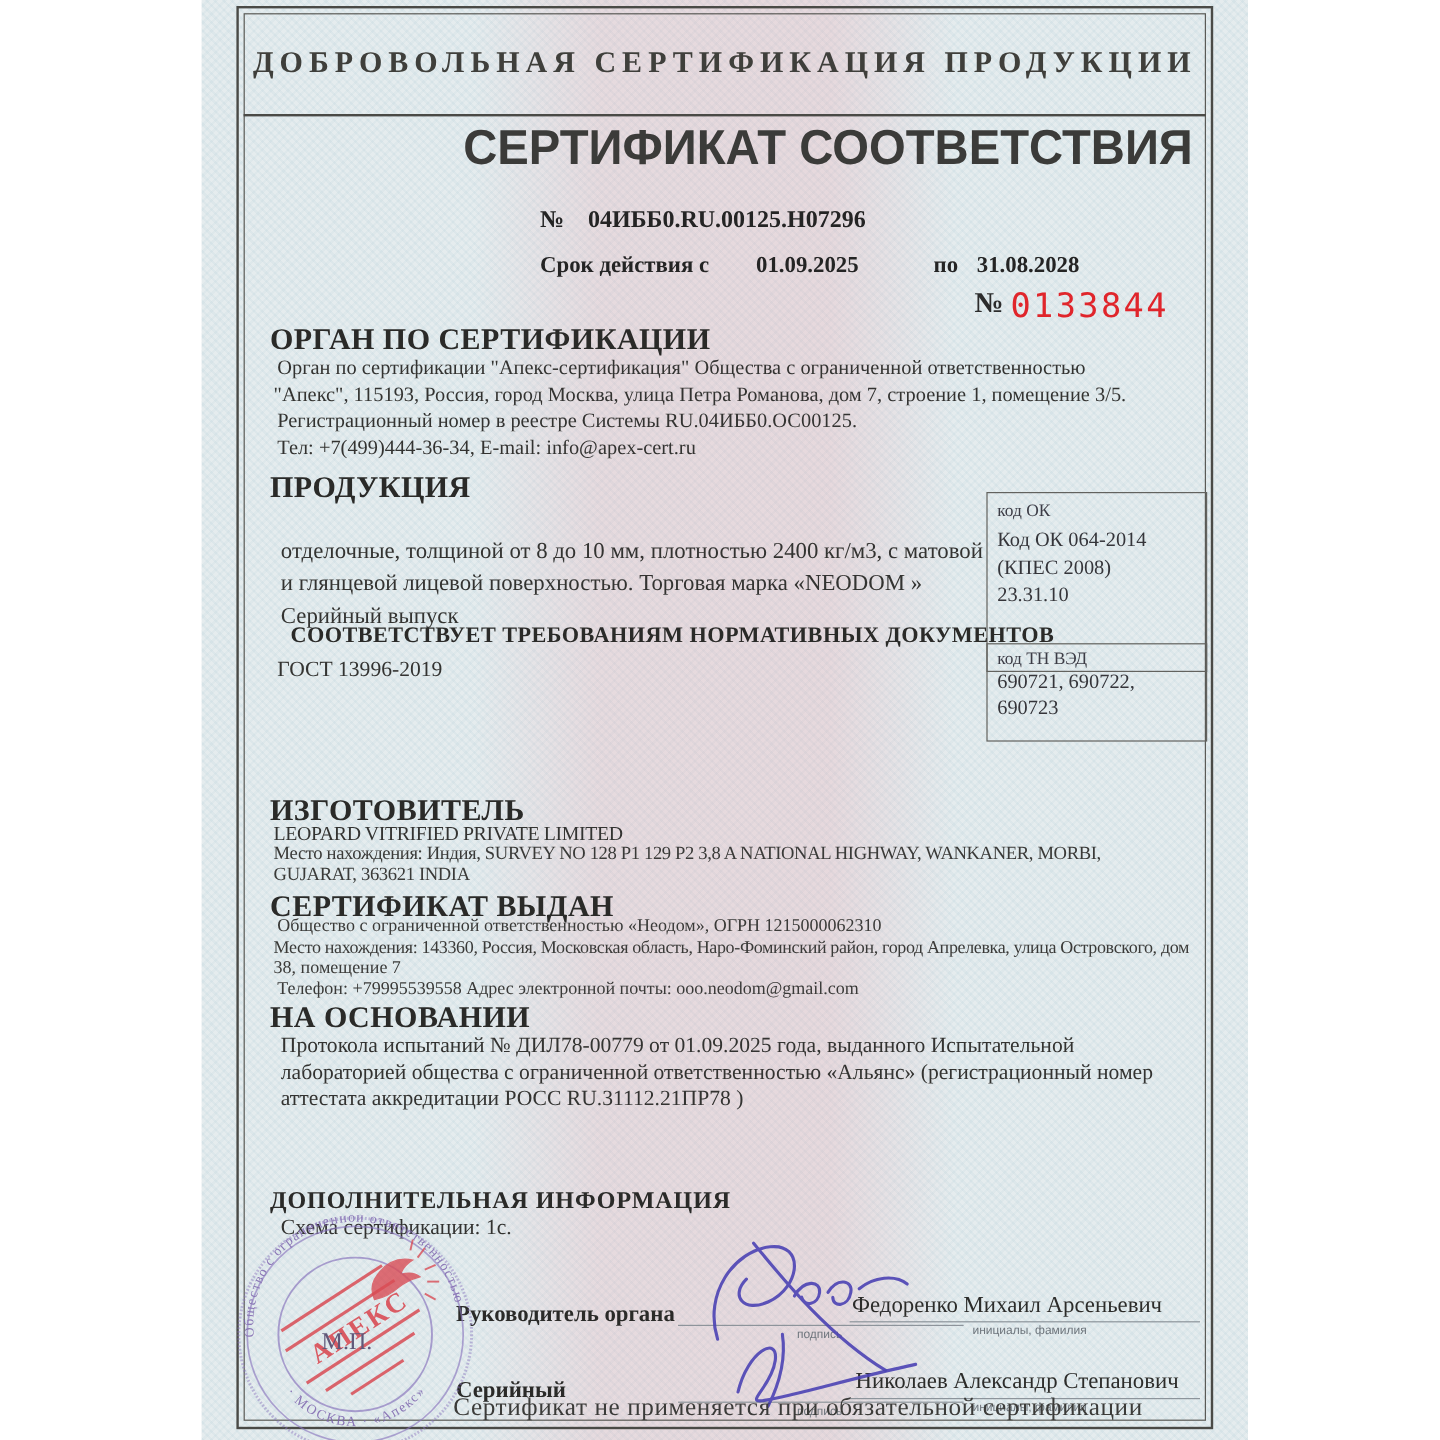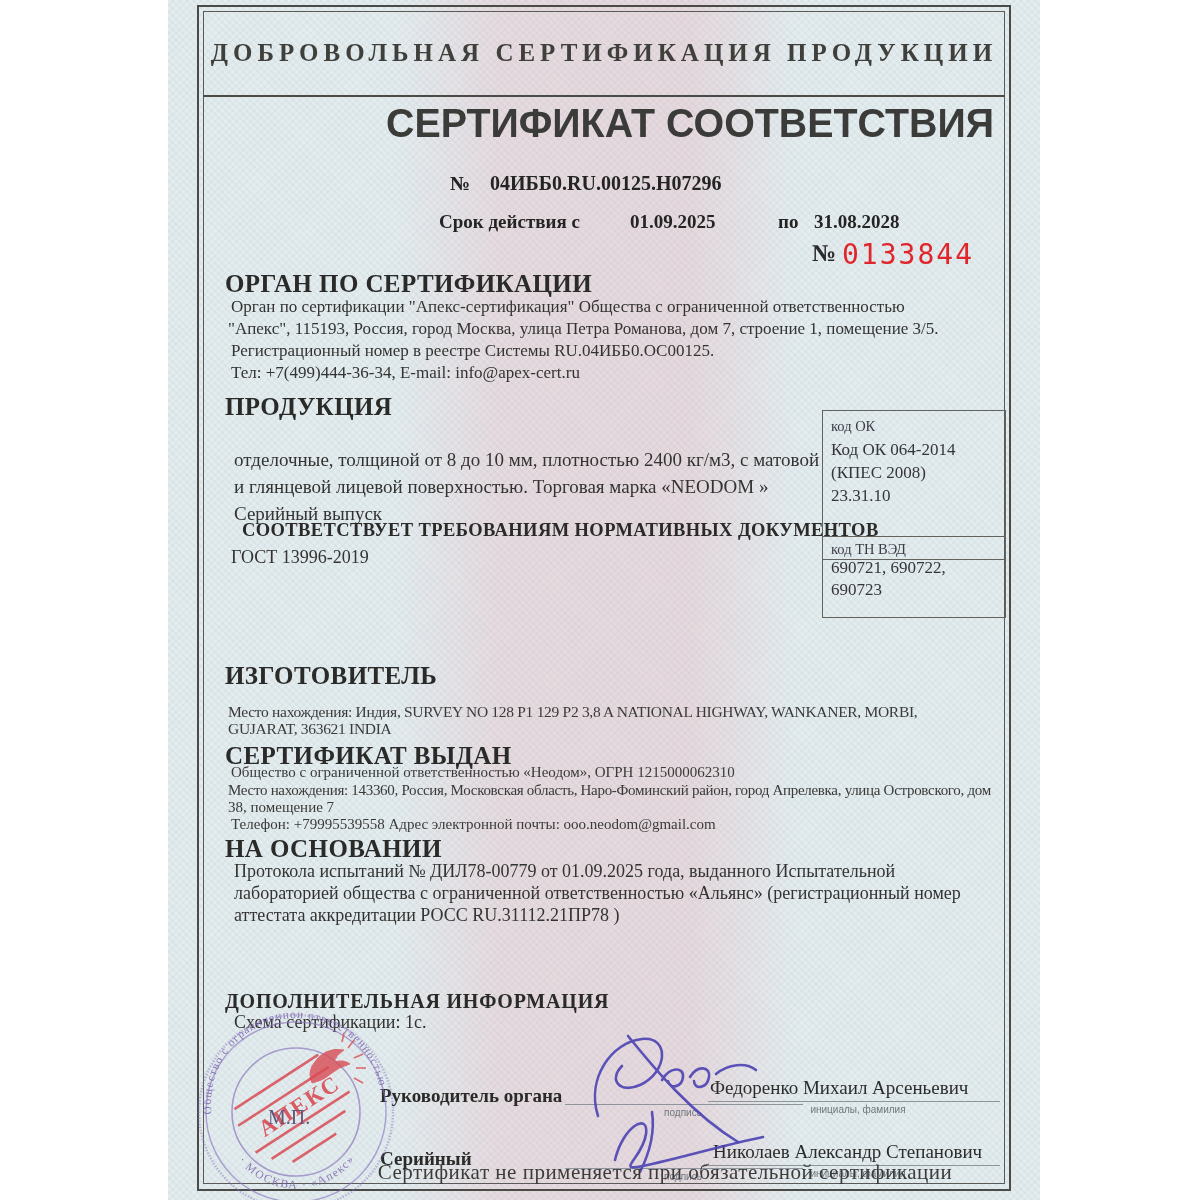--- a/index.html
+++ b/index.html
@@ -50,21 +50,21 @@
 
     <div class="header-box">
       <div class="top-title">ДОБРОВОЛЬНАЯ СЕРТИФИКАЦИЯ ПРОДУКЦИИ</div>
     </div>
 
     <div class="main-title">СЕРТИФИКАТ СООТВЕТСТВИЯ</div>
 
     <span class="abs num-line" style="left:282px;top:172px;">№</span>
     <span class="abs num-line" style="left:322px;top:172px;">04ИББ0.RU.00125.H07296</span>
 
-    <span class="abs validity" style="left:271px;top:211px;">Срок действия   с</span>
+    <span class="abs validity" style="left:282px;top:211px;">Срок действия   с</span>
     <span class="abs validity" style="left:462px;top:211px;">01.09.2025</span>
     <span class="abs validity" style="left:610px;top:211px;">по</span>
     <span class="abs validity" style="left:646px;top:211px;">31.08.2028</span>
 
     <span class="abs" style="left:644px;top:240px;font-size:24px;font-weight:bold;color:#2c2c2c;">№</span>
     <span class="abs red-num" style="left:674px;top:238px;">0133844</span>
 
     <div class="abs sec-title" style="left:57px;top:270px;">ОРГАН ПО СЕРТИФИКАЦИИ</div>
     <div class="abs body-17 long-line" style="left:63px;top:296px;">Орган по сертификации "Апекс-сертификация" Общества с ограниченной ответственностью</div>
     <div class="abs body-17 long-line" style="left:60px;top:318px;">"Апекс", 115193, Россия, город Москва, улица Петра Романова, дом 7, строение 1, помещение 3/5.</div>
@@ -86,20 +86,21 @@
     <div class="codes-box" style="top:536px;height:82px;">
       <div class="codes-label" style="line-height:16px;">код ТН ВЭД</div>
       <div style="line-height:22px;">690721, 690722,</div>
       <div style="line-height:22px;">690723</div>
     </div>
 
     <div class="abs sec-title long-line" style="left:57px;top:520px;font-size:18.5px;margin-left:17px;">СООТВЕТСТВУЕТ ТРЕБОВАНИЯМ НОРМАТИВНЫХ ДОКУМЕНТОВ</div>
     <div class="abs body-18 long-line" style="left:63px;top:546px;">ГОСТ 13996-2019</div>
 
     <div class="abs sec-title" style="left:57px;top:662px;">ИЗГОТОВИТЕЛЬ</div>
+    <div class="abs body-17 long-line cond" style="left:60px;top:684px;font-size:16.5px;">LEOPARD VITRIFIED PRIVATE LIMITED</div>
     <div class="abs body-15 long-line cond" style="left:60px;top:703px;font-size:15.5px;">Место нахождения: Индия, SURVEY NO 128 P1 129 P2 3,8 A NATIONAL HIGHWAY, WANKANER, MORBI,</div>
     <div class="abs body-15 long-line cond" style="left:60px;top:720px;font-size:15.5px;">GUJARAT, 363621 INDIA</div>
 
     <div class="abs sec-title" style="left:57px;top:742px;">СЕРТИФИКАТ ВЫДАН</div>
     <div class="abs body-15 long-line" style="left:63px;top:764px;">Общество с ограниченной ответственностью «Неодом», ОГРН 1215000062310</div>
     <div class="abs body-15 long-line cond" style="left:60px;top:782px;">Место нахождения: 143360, Россия, Московская область, Наро-Фоминский район, город Апрелевка, улица Островского, дом</div>
     <div class="abs body-15 long-line" style="left:60px;top:799px;">38, помещение 7</div>
     <div class="abs body-15 long-line" style="left:63px;top:816px;">Телефон: +79995539558 Адрес электронной почты: ooo.neodom@gmail.com</div>
 
     <div class="abs sec-title" style="left:57px;top:835px;">НА ОСНОВАНИИ</div>

